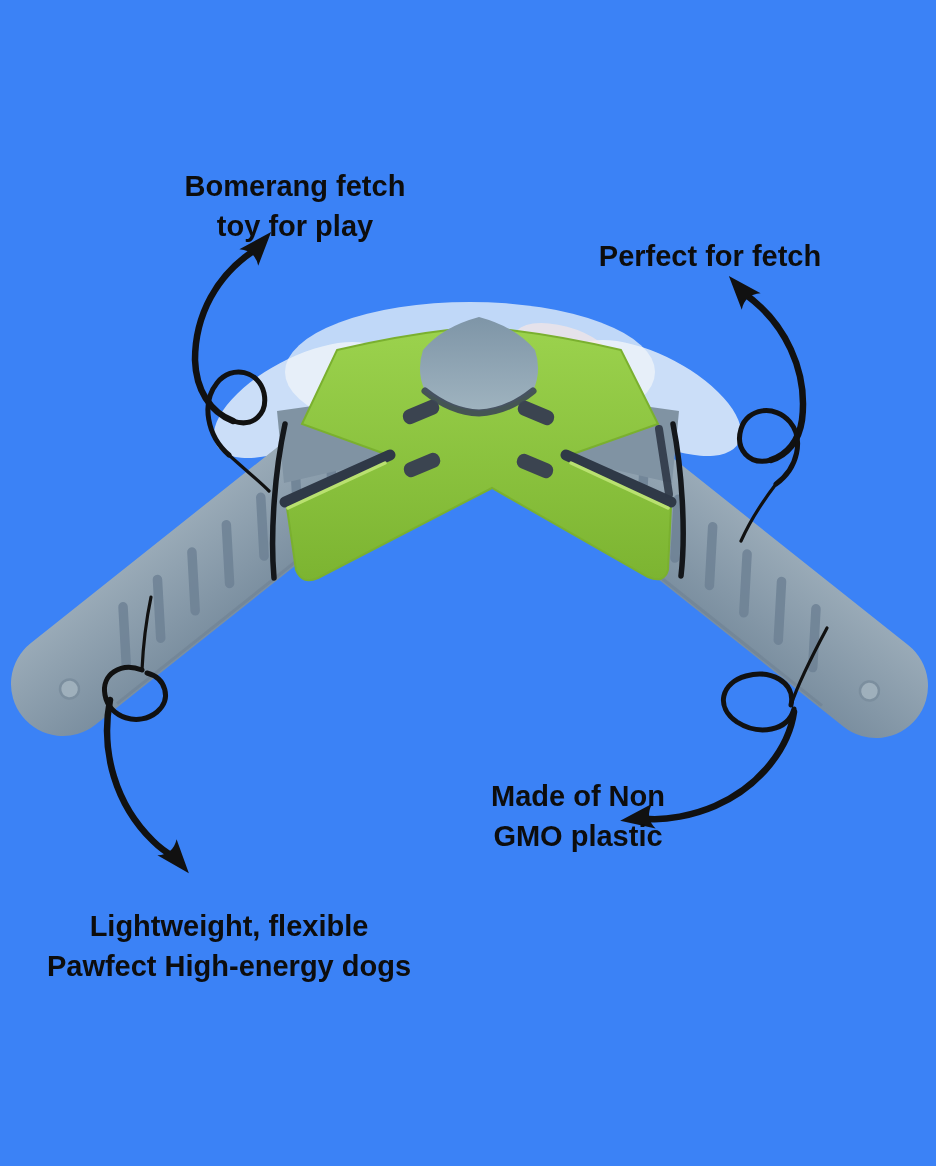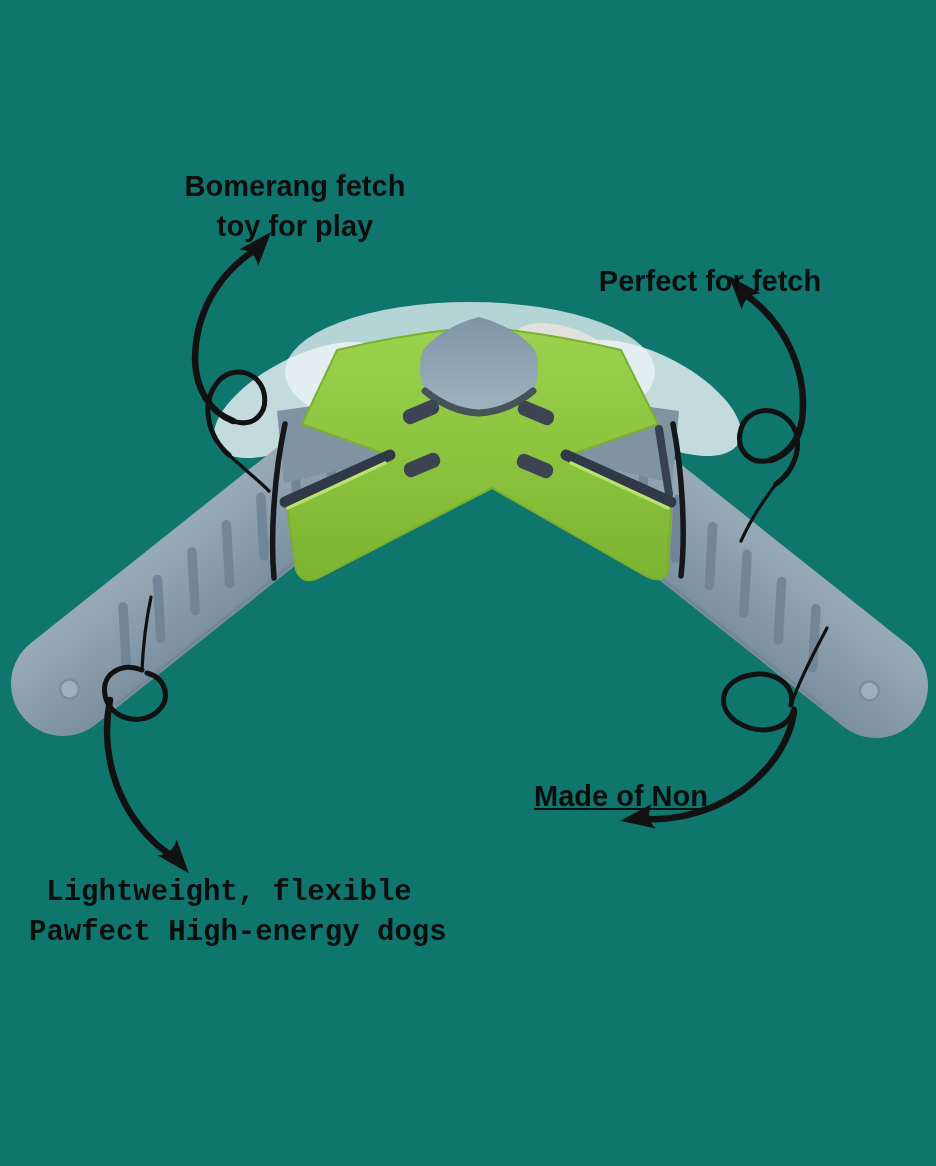--- a/index.html
+++ b/index.html
@@ -1,21 +1,21 @@
 <!DOCTYPE html>
 <html><head>
 <meta charset="utf-8">
 <style>
   html,body{margin:0;padding:0;background:#ffffff;}
   body{width:936px;height:1166px;overflow:hidden;font-family:"Liberation Sans",sans-serif;}
-  .canvas{position:relative;width:936px;height:1166px;background:#0f766e;}
+  .canvas{position:relative;width:936px;height:1166px;background:#3b82f6;}
   .figure-svg{position:absolute;left:0;top:0;width:936px;height:1166px;}
   .callout{position:absolute;font-weight:bold;font-size:29px;line-height:40px;color:#0d0d0d;white-space:nowrap;}
   .c-center{text-align:center;}
-  .c-left{text-align:right;text-decoration:underline;}
+  .c-left{text-align:center;}
   .callout span{display:block;}
 </style>
 </head>
 <body>
 
 <div class="canvas">
 
   <svg class="figure-svg" viewBox="0 0 936 1166" aria-hidden="true">
     <defs>
       <linearGradient id="wingGrad" x1="0" y1="0" x2="0" y2="1">
@@ -134,26 +134,27 @@
         <use href="#arrowhead" stroke="none" transform="translate(640,818) rotate(-98)"></use>
       </g>
     </g>
   </svg>
 
   <div class="callout c-center" style="left:115px;top:166px;width:360px;">
     <span>Bomerang fetch</span>
     <span>toy for play</span>
   </div>
 
-  <div class="callout c-center" style="left:550px;top:261px;width:320px;">
+  <div class="callout c-center" style="left:550px;top:236px;width:320px;">
     <span>Perfect for fetch</span>
   </div>
 
   <div class="callout c-left" style="left:448px;top:776px;width:260px;">
     <span>Made of Non</span>
+    <span>GMO plastic</span>
   </div>
 
-  <div class="callout c-center" style="left:29px;top:873px;width:400px;font-family:Liberation Mono, monospace;">
+  <div class="callout c-center" style="left:29px;top:906px;width:400px;">
     <span>Lightweight, flexible</span>
     <span>Pawfect High-energy dogs</span>
   </div>
 
 </div>
 
 </body></html>

